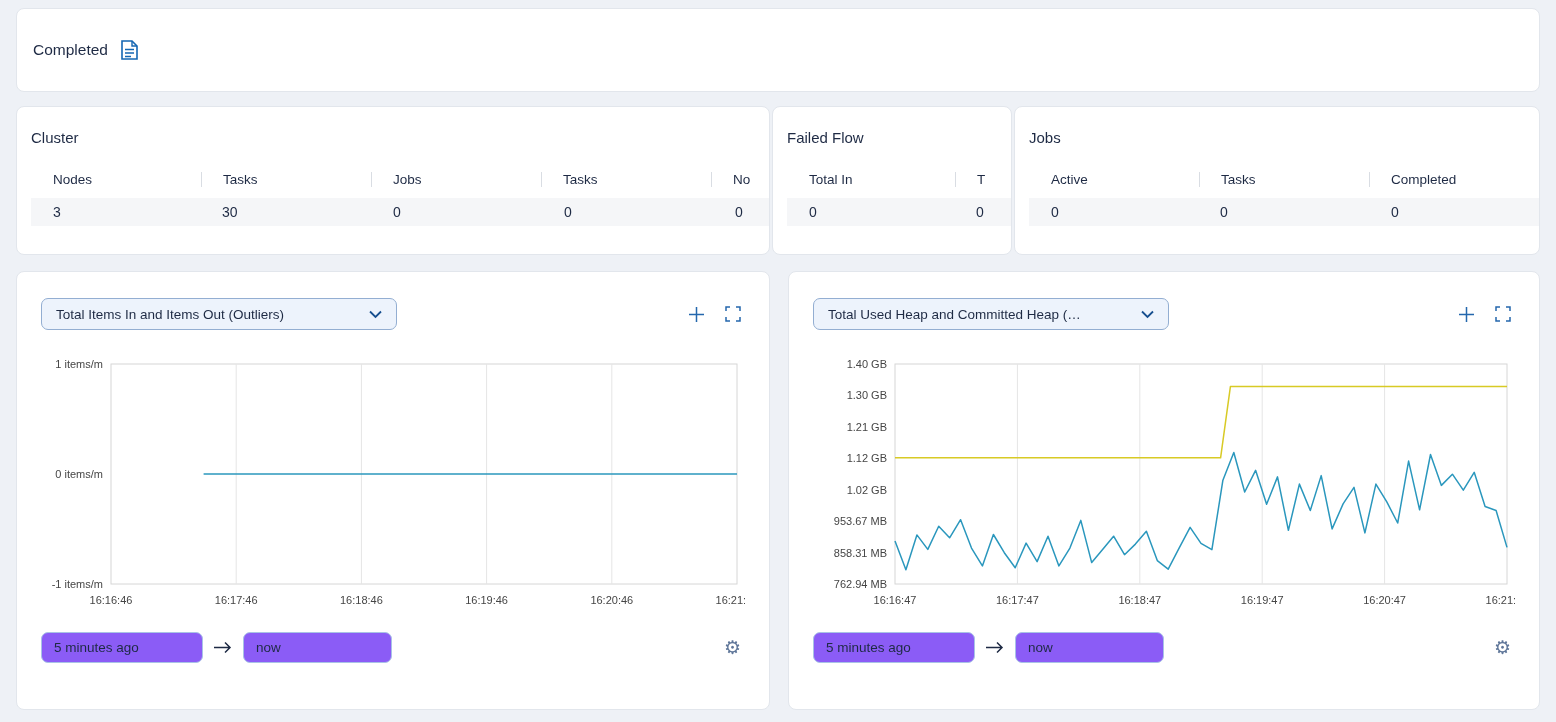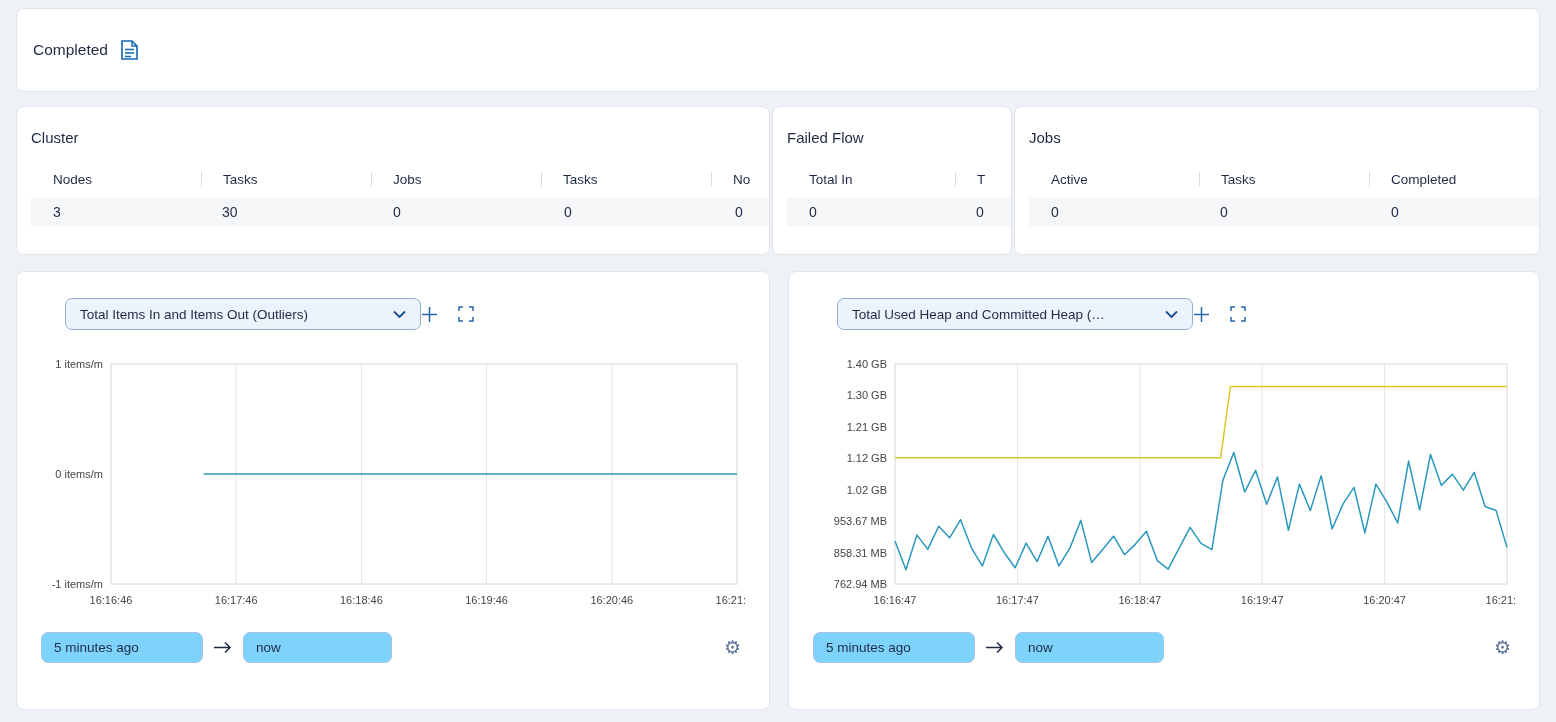--- a/index.html
+++ b/index.html
@@ -44,36 +44,36 @@
   .stat-head .cell:first-child { width: 148px; border-left: none; padding-left: 0; }
   .stat-vals {
     display: flex; white-space: nowrap;
     background: #f5f6f8; padding: 6px 0 6px 22px; font-size: 14px;
   }
   .stat-vals .cell { flex: 0 0 auto; width: 171px; padding-left: 21px; }
   .stat-vals .cell:first-child { width: 148px; padding-left: 0; }
   
   .charts-row { display: grid; grid-template-columns: 754px 1fr; gap: 18px; }
   .chart-card { height: 439px; padding: 26px 24px 20px; }
-  .chart-toolbar { display: flex; align-items: center; margin-bottom: 24px; margin-left: 24px; }
+  .chart-toolbar { display: flex; justify-content: space-between; align-items: center; margin-bottom: 24px; }
   .chart-select {
     width: 356px; height: 32px;
     background: #edf3fc; border: 1px solid #93aed2; border-radius: 7px;
     display: flex; align-items: center; justify-content: space-between;
     padding: 0 14px; font-size: 13.5px; cursor: pointer;
     white-space: nowrap; overflow: hidden;
   }
   .chart-select .sel-label { overflow: hidden; text-overflow: ellipsis; }
   .toolbar-icons { display: flex; gap: 20px; align-items: center; padding-right: 4px; }
   .icon-btn { display: inline-flex; cursor: pointer; }
   .chart { height: 258px; margin-bottom: 20px; }
   .tick { font-size: 11px; fill: #454545; font-family: "Liberation Sans", sans-serif; }
   .chart-footer { display: flex; align-items: center; gap: 10px; }
   .time-input {
-    height: 31px; background: #7dd3fc; border: 1px solid #a9c3e6; border-radius: 7px;
+    height: 31px; background: #8b5cf6; border: 1px solid #a9c3e6; border-radius: 7px;
     padding: 0 12px; font-size: 13.5px; color: #1e2a44; font-family: "Liberation Sans", sans-serif;
   }
   .time-from { width: 162px; }
   .time-to { width: 149px; }
   .arrow-icon { display: inline-flex; }
   .gear {
     margin-left: auto; color: #5f7699; font-size: 19px; line-height: 1;
     font-family: "DejaVu Sans", sans-serif; cursor: pointer; padding-right: 4px;
   }
 </style>

